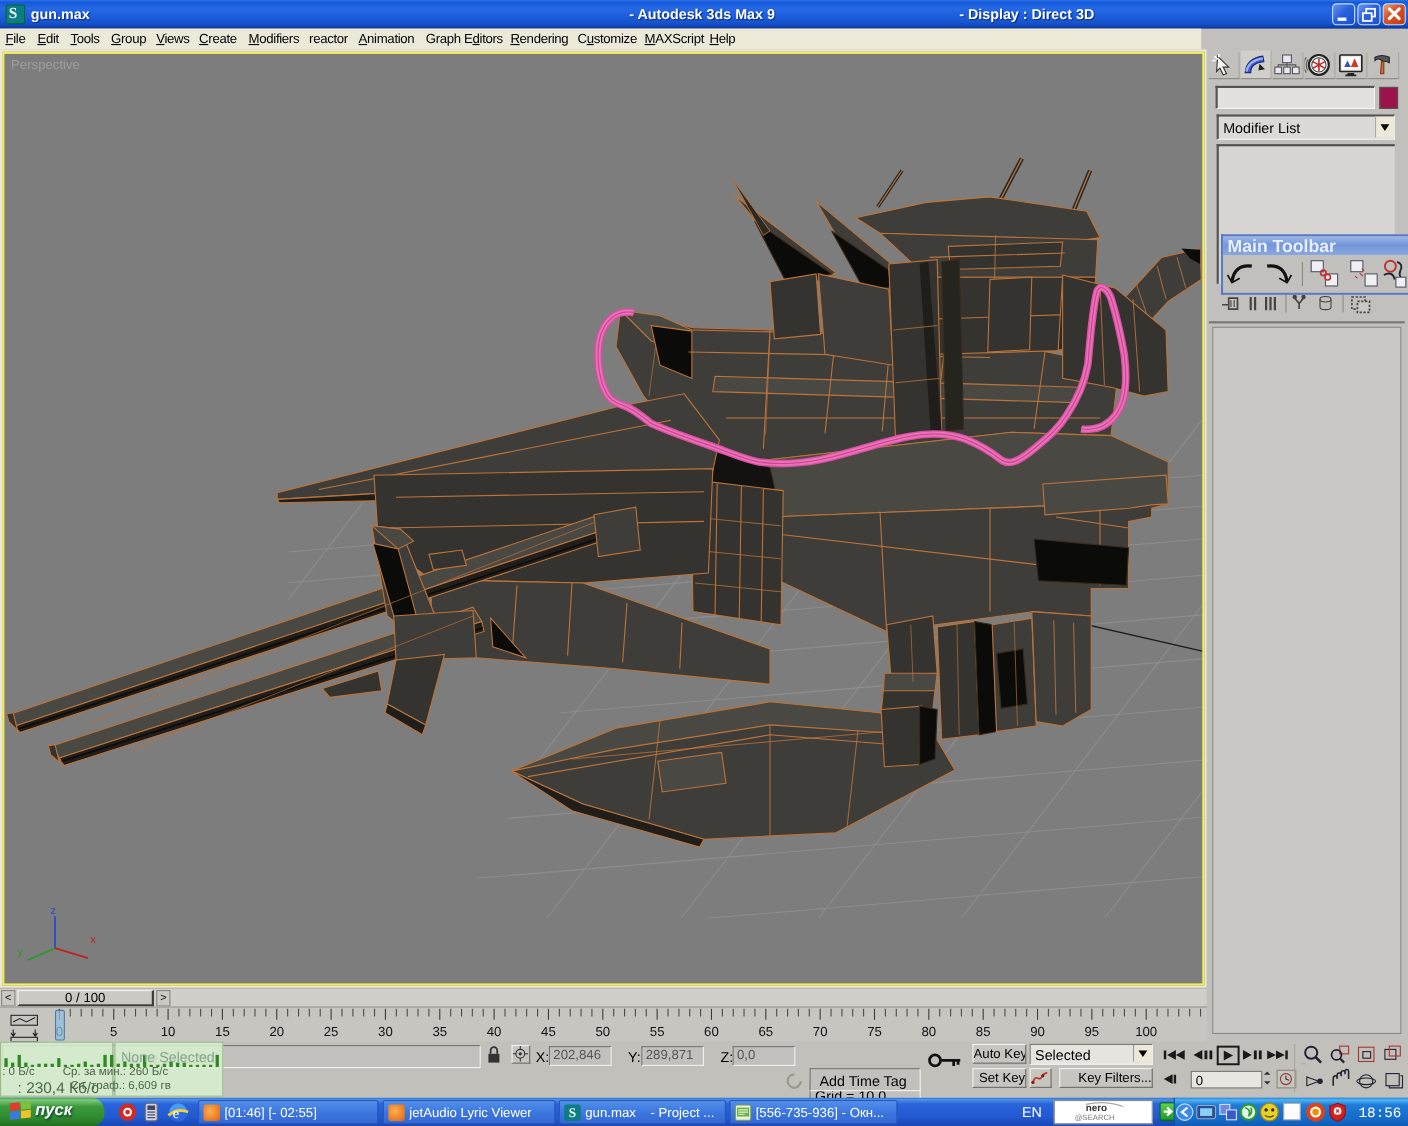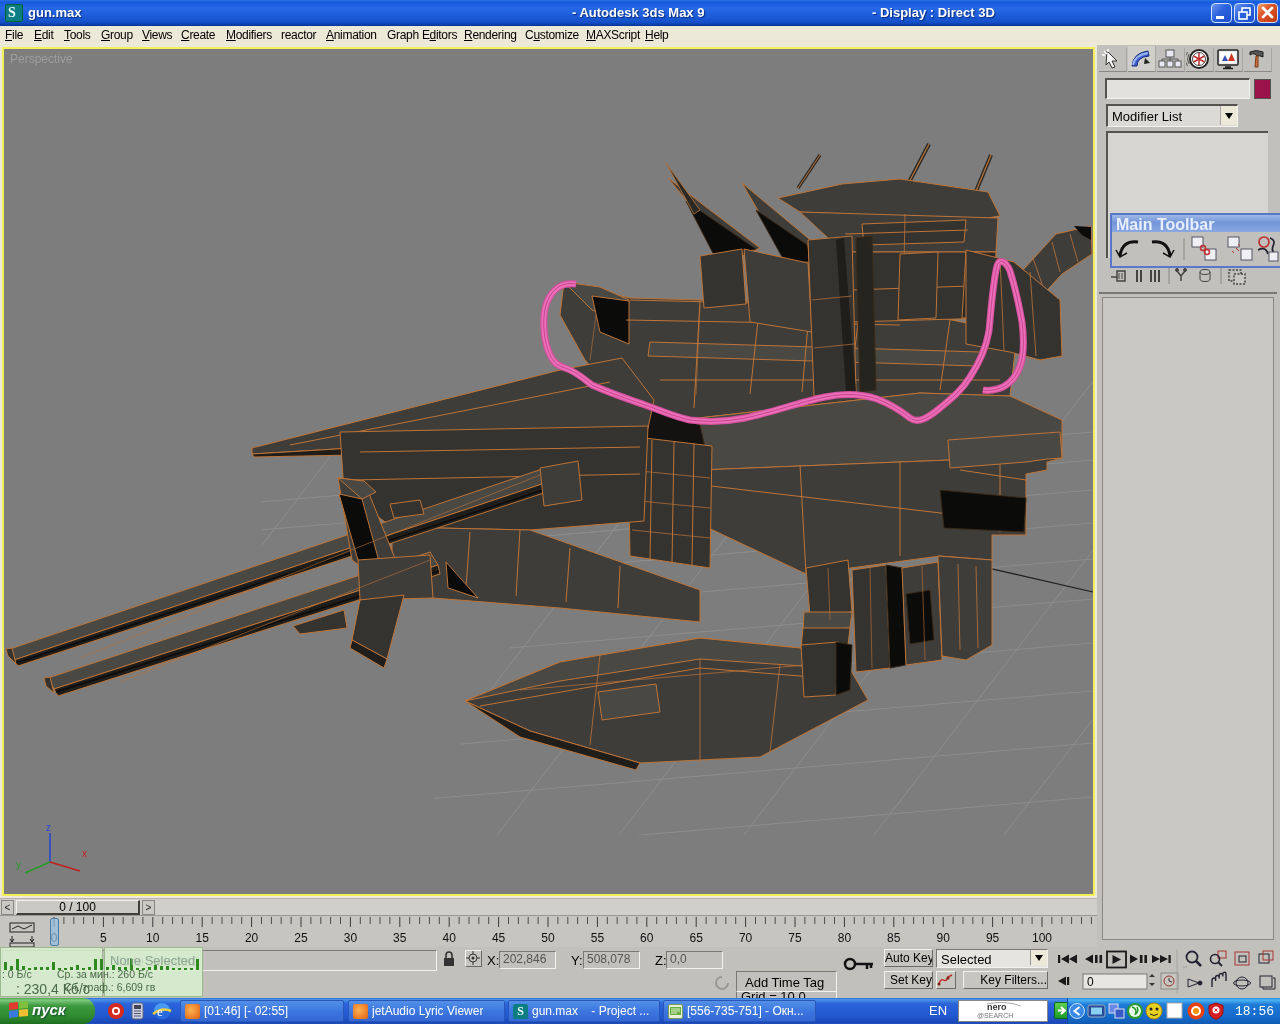--- a/index.html
+++ b/index.html
@@ -15,35 +15,35 @@
   border:1px solid #063; border-radius:2px; }
 #titlebar .ticon span{ position:absolute; left:2px; top:0px; color:#e8fefe; font-size:14px; font-weight:bold; font-family:"Liberation Serif",serif; }
 #titlebar .ttext { position:absolute; top:5px; white-space:pre; text-shadow:1px 1px 1px #0a2d7a; }
 .winbtn { position:absolute; top:3px; width:21px; height:20px; border-radius:4px; border:1px solid #cfe0f8; }
 .winbtn.min { right:48px; background:linear-gradient(135deg,#6a96ee 0%,#2a62dc 45%,#1c4fd0 100%); }
 .winbtn.min:after { content:""; position:absolute; left:4px; bottom:3px; width:8px; height:3px; background:#fff; }
 .winbtn.max { right:25px; background:linear-gradient(135deg,#6a96ee 0%,#2a62dc 45%,#1c4fd0 100%); }
 .winbtn.cls { right:2px;  background:linear-gradient(135deg,#f0a068 0%,#dd5326 40%,#c03a10 100%); }
 
 
-#menubar { left:0; top:26px; width:1280px; height:19px; background:#ece9d8; font-size:12px; letter-spacing:-0.3px; color:#000; }
+#menubar { left:0; top:26px; width:1092px; height:19px; background:#ece9d8; font-size:12px; letter-spacing:-0.3px; color:#000; }
 #menubar span { position:absolute; top:2px; }
 #menubar u { text-decoration:underline; }
 
 
 #viewport { left:0; top:45px; width:1097px; height:853px; background:#ece9d8; padding:2px; }
 #vpinner { position:absolute; left:2px; top:2px; width:1093px; height:849px; background:#7d7d7d; border:2px solid #f3f05a;padding-left:16px; }
 #vplabel { position:absolute; left:6px; top:3px; color:#9e9e9e; font-size:12px; }
 
 
 #cmdpanel { left:1097px; top:45px; width:183px; height:902px; background:#c1c0bc; }
 .tab { position:absolute; top:3px; width:28px; height:24px; border-right:1px solid #a8a7a2; border-bottom:1px solid #8a8985; background:#c1c0bc; }
 #namefield { position:absolute; left:8px; top:33px; width:145px; height:21px; background:#e2e1dd; border-top:2px solid #55534f; border-left:2px solid #55534f; border-bottom:1px solid #f4f3ef; border-right:1px solid #f4f3ef; }
 #swatch { position:absolute; left:157px; top:34px; width:17px; height:20px; background:#9c124a; border:1px solid #55534f; }
-#modlist { position:absolute; left:9px; top:59px; width:132px; height:23px; background:#dbdad6; border-top:2px solid #55534f; border-left:2px solid #55534f; border-bottom:1px solid #f4f3ef; border-right:1px solid #f4f3ef; font-size:13px; }
+#modlist { position:absolute; left:9px; top:59px; width:162px; height:23px; background:#dbdad6; border-top:2px solid #55534f; border-left:2px solid #55534f; border-bottom:1px solid #f4f3ef; border-right:1px solid #f4f3ef; font-size:13px; }
 #modlist .txt{ position:absolute; left:4px; top:3px; }
 #modlist .dd { position:absolute; right:0px; top:0px; width:17px; height:19px; background:#ece9d8; border-left:1px solid #aaa; }
 #modlist .dd:after { content:""; position:absolute; left:4px; top:7px; border:4px solid transparent; border-top:6px solid #000; }
 #stackbox { position:absolute; left:9px; top:86px; width:162px; height:127px; background:#d6d5d1; border-top:2px solid #55534f; border-left:2px solid #55534f; }
 #stackbtns { position:absolute; left:6px; top:218px; width:170px; height:24px; color:#46443f; font-size:13px; }
 #cpsep { position:absolute; left:2px; top:247px; width:178px; height:2px; background:#7a7873; }
 #rollout { position:absolute; left:5px; top:252px; width:172px; height:643px; background:#c9c8c4; border:1px solid #8a8880; }
 
 
 #floater { left:1110px; top:213px; width:170px; height:55px; background:#c1c0bc; border-left:2px solid #5a78c8; border-top:2px solid #5a78c8; border-bottom:2px solid #5a78c8; }
@@ -429,21 +429,21 @@
         <path d="M3 8 V5 a3 3 0 0 1 6 0 V8" fill="none" stroke="#333" stroke-width="1.6"></path>
     </svg>
     <div class="btn3d" style="left:465px; top:3px; width:17px; height:17px;"><svg width="15" height="15">
           <circle cx="7" cy="7" r="4" fill="none" stroke="#333"></circle>
           <circle cx="7" cy="7" r="1.5" fill="#333"></circle>
           <path d="M7 0 V3 M7 11 V14 M0 7 H3 M11 7 H14" stroke="#333"></path>
         </svg></div>
     <span class="lbl" style="left:487px; top:6px;">X:</span>
     <div class="sunk val" style="left:499px; top:4px; width:57px; height:18px;">202,846</div>
     <span class="lbl" style="left:571px; top:6px;">Y:</span>
-    <div class="sunk val" style="left:583px; top:4px; width:57px; height:18px;">508,078</div>
+    <div class="sunk val" style="left:583px; top:4px; width:57px; height:18px;">289,871</div>
     <span class="lbl" style="left:655px; top:6px;">Z:</span>
     <div class="sunk val" style="left:666px; top:4px; width:57px; height:18px;">0,0</div>
     <div class="sunk" style="left:736px; top:2px; width:101px; height:20px;margin-top:36px;">
         <span style="position:absolute;left:4px;top:3px;font-size:13px;">Grid = 10,0</span>
       </div>
     <svg width="34" height="22" style="position:absolute;left:843px;top:8px">
         <circle cx="7" cy="9" r="5" fill="none" stroke="#111" stroke-width="2.5"></circle>
         <path d="M12 9 H30 M24 9 V14 M28 9 V13" stroke="#111" stroke-width="2.5"></path>
       </svg>
     <div class="btn3d" style="left:884px; top:2px; width:49px; height:18px; line-height:16px;">Auto Key</div>
@@ -581,21 +581,21 @@
       </div>
     <div class="task" style="left:508px; width:152px;">
         <span class="ic" style="background:#0d7d84;color:#e8fefe;font-weight:bold;text-align:center;line-height:15px;font-family:Liberation Serif">S</span>
         <span class="tx">gun.max&nbsp;&nbsp;&nbsp;&nbsp;- Project ...</span>
       </div>
     <div class="task" style="left:663px; width:153px;">
         <span class="ic" style="background:#e8f0d8;border:1px solid #7a9a5a"><svg width="13" height="13">
             <rect x="1" y="2" width="11" height="8" fill="#68b040"></rect>
             <path d="M2 4 h9 M2 6 h9 M2 8 h6" stroke="#dff0d0"></path>
           </svg></span>
-        <span class="tx">[556-735-751] - Окн...</span>
+        <span class="tx">[556-735-936] - Окн...</span>
       </div>
     <span style="position:absolute;left:929px;top:5px;color:#fff;font-size:13px;">EN</span>
     <div style="position:absolute;left:958px;top:2px;width:90px;height:22px;background:#fff;border:1px solid #888;">
       <svg width="88" height="20">
           <text x="28" y="9" font-size="9" font-weight="bold" fill="#333" font-family="Liberation Sans">nero</text>
           <text x="18" y="17" font-size="7" fill="#777" font-family="Liberation Sans">@SEARCH</text>
           <path d="M28 3 q18 -4 34 2" stroke="#aaa" fill="none"></path>
         </svg>
     </div>
     <div style="position:absolute;left:1054px;top:4px;width:17px;height:17px;background:linear-gradient(180deg,#5fd050,#1e9a28);border:1px solid #0a6a14;border-radius:2px;"><svg width="15" height="15">

